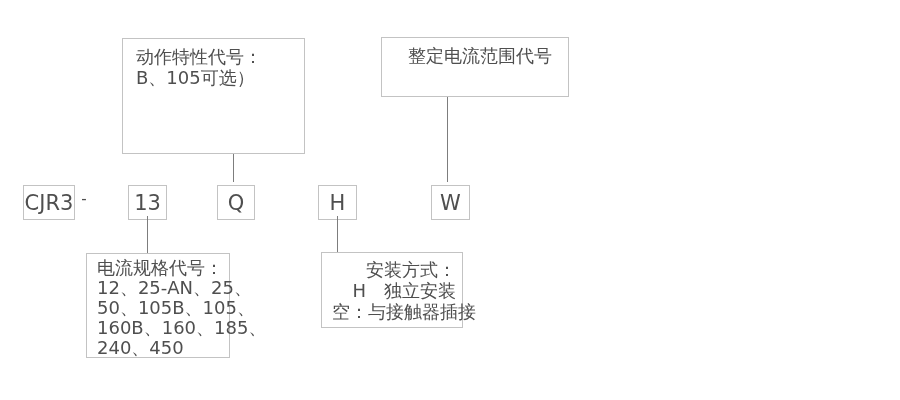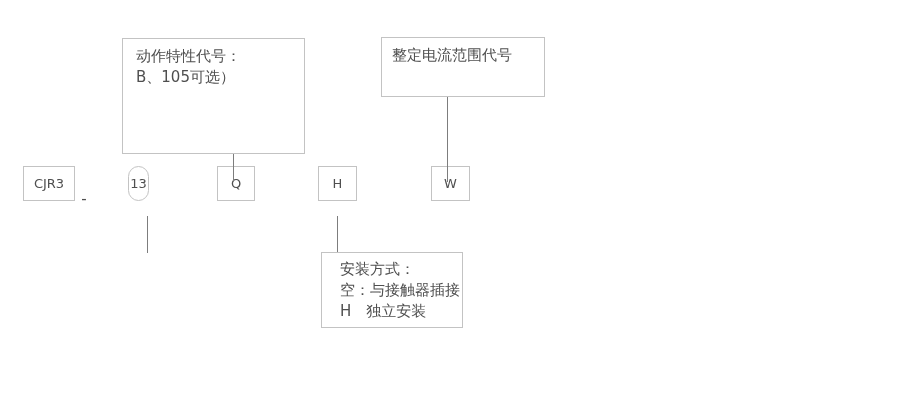--- a/index.html
+++ b/index.html
@@ -10,44 +10,44 @@
     background: #ffffff;
     font-family: "DejaVu Sans", "Liberation Sans", sans-serif;
     color: #4f4f4f;
     overflow: hidden;
   }
   .box {
     position: absolute;
     box-sizing: border-box;
     border: 1px solid #c3c3c3;
     background: #ffffff;
-    font-size: 15px;
+    font-size: 18px;
   }
   .callout .line { white-space: nowrap; }
 
   .box-action  { left: 122px; top: 38px;  width: 183px; height: 116px; padding: 7px 6px 0 13px; }
   .box-action .line  { line-height: 21px; }
-  .box-range   { left: 381px; top: 37px;  width: 164px; height: 60px;  padding: 6px 6px 0 10px; }
+  .box-range   { left: 381px; top: 37px;  width: 188px; height: 60px;  padding: 6px 6px 0 26px; }
   .box-range .line   { line-height: 23px; }
   .box-current { left: 86px;  top: 253px; width: 144px; height: 105px; padding: 4px 6px 0 10px; }
   .box-current .line { line-height: 20px; }
-  .box-mount   { left: 321px; top: 252px; width: 142px; height: 76px;  padding: 6px 6px 0 18px; }
+  .box-mount   { left: 321px; top: 252px; width: 142px; height: 76px;  padding: 6px 6px 0 10px; text-align: right; }
   .box-mount .line   { line-height: 21px; }
 
   .codebox {
     position: absolute;
-    top: 166px;
+    top: 185px;
     height: 35px;
     display: flex;
     align-items: center;
     justify-content: center;
-    font-size: 13px;
+    font-size: 21px;
   }
   .cb-series { left: 23px;  width: 52px; }
-  .cb-spec   { left: 128px; width: 21px; border-radius: 11px; }
+  .cb-spec   { left: 128px; width: 39px; }
   .cb-trip   { left: 217px; width: 38px; }
   .cb-mount  { left: 318px; width: 39px; }
   .cb-range  { left: 431px; width: 39px; }
 
   .separator {
     position: absolute;
     left: 78px; top: 181px; width: 12px; height: 35px;
     display: flex; align-items: center; justify-content: center;
     font-size: 15px; color: #4f4f4f;
   }
@@ -69,25 +69,32 @@
 
   <div class="box callout box-action">
     <div class="line">动作特性代号：</div>
     <div class="line">B、105可选）</div>
   </div>
 
   <div class="box callout box-range">
     <div class="line">整定电流范围代号</div>
   </div>
 
+  <div class="box callout box-current">
+    <div class="line">电流规格代号：</div>
+    <div class="line">12、25-AN、25、</div>
+    <div class="line">50、105B、105、</div>
+    <div class="line">160B、160、185、</div>
+    <div class="line">240、450</div>
+  </div>
 
   <div class="box callout box-mount">
     <div class="line">安装方式：</div>
+    <div class="line">H　独立安装</div>
     <div class="line">空：与接触器插接</div>
-    <div class="line">H　独立安装</div>
   </div>
 
   <div class="box codebox cb-series">CJR3</div>
   <div class="separator">-</div>
   <div class="box codebox cb-spec">13</div>
   <div class="box codebox cb-trip">Q</div>
   <div class="box codebox cb-mount">H</div>
   <div class="box codebox cb-range">W</div>
 
   <div class="connector conn-action"></div>

